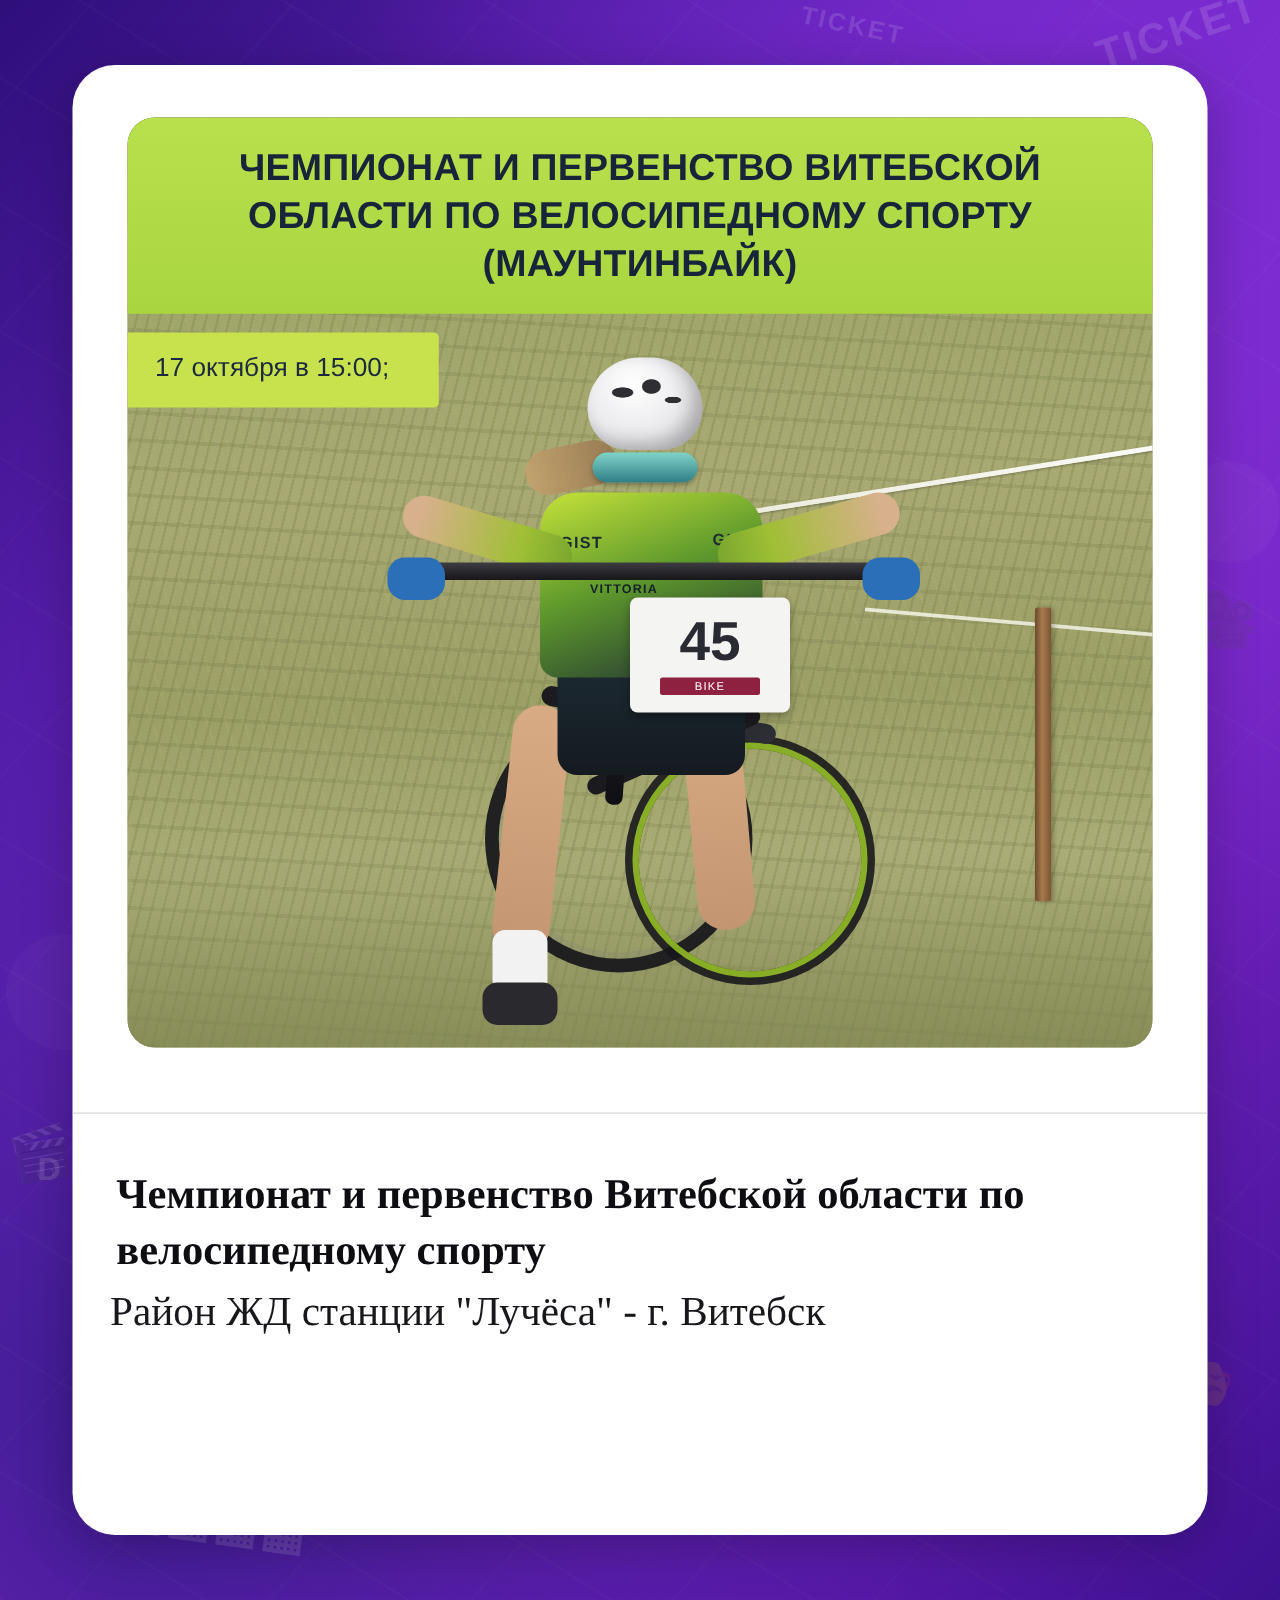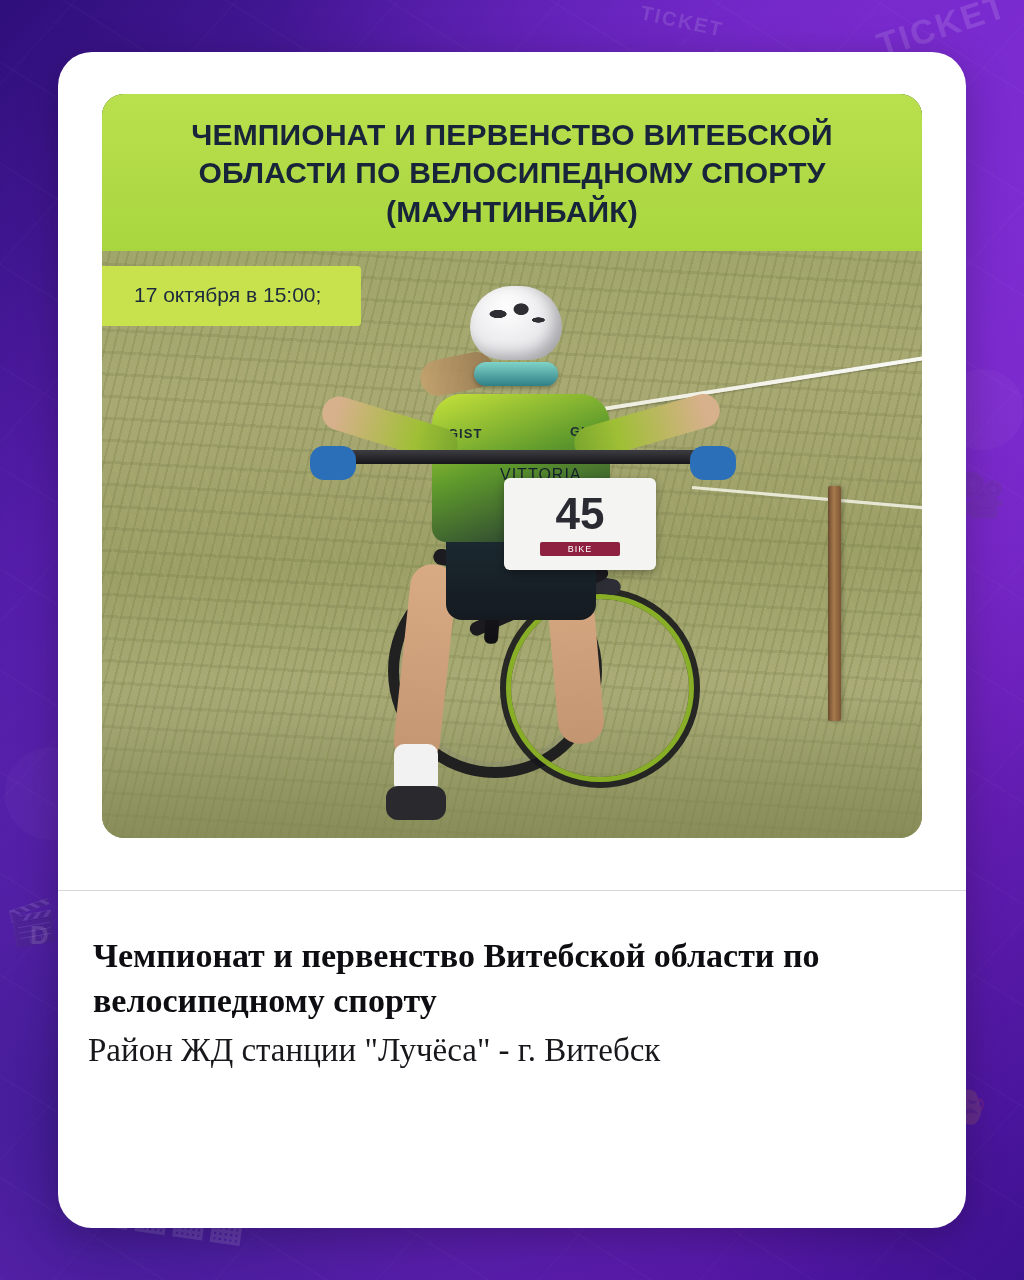--- a/index.html
+++ b/index.html
@@ -245,21 +245,21 @@
     position: absolute; left: 398px; top: 494px; width: 200px; height: 200px;
     border: 11px solid rgba(22,22,26,0.88);
     border-radius: 50%;
   }
   .wheel-green {
     position: absolute; left: 404px; top: 500px; width: 188px; height: 188px;
     border: 5px solid rgba(170,220,40,0.75);
     border-radius: 50%;
   }
   .number-plate {
-    position: absolute; left: 402px; top: 384px; width: 152px; height: 92px;
+    position: absolute; left: 402px; top: 384px; width: 128px; height: 92px;
     background: #f4f4f2;
     border-radius: 6px;
     box-shadow: 0 3px 8px rgba(0,0,0,0.3);
     display: flex;
     flex-direction: column;
     align-items: center;
     justify-content: center;
   }
   .number-plate .num {
     font-family: "Liberation Sans", sans-serif;
@@ -280,21 +280,21 @@
   .jersey-text1 {
     position: absolute; left: 346px; top: 332px;
     font-size: 13px; font-weight: bold; color: #1d2b33; letter-spacing: 1px;
   }
   .jersey-text2 {
     position: absolute; left: 468px; top: 330px;
     font-size: 13px; font-weight: bold; color: #1d2b33; letter-spacing: 1px;
   }
   .jersey-text3 {
     position: absolute; left: 370px; top: 372px;
-    font-size: 16px; font-weight: normal; color: #14202a; letter-spacing: 1px; margin-left: 28px;
+    font-size: 10px; font-weight: bold; color: #14202a; letter-spacing: 1px;
   }
 
   
   .poster-banner {
     position: absolute;
     left: 0; right: 0; top: 0;
     padding: 22px 26px 20px;
     background: linear-gradient(180deg, #b9e04d 0%, #a9d63f 100%);
     text-align: center;
   }
@@ -305,21 +305,21 @@
     font-size: 30px;
     line-height: 1.28;
     color: #17243a;
     letter-spacing: 0.2px;
   }
   .poster-date-chip {
     position: absolute;
     left: 0;
     top: 172px;
     background: #c8e24e;
-    padding: 14px 40px 16px 32px;
+    padding: 14px 40px 16px 22px;
     border-radius: 0 4px 4px 0;
   }
   .poster-date-chip div {
     font-family: "Liberation Sans", sans-serif;
     font-size: 21px;
     line-height: 1.45;
     color: #1d2a3d;
   }
 
   

